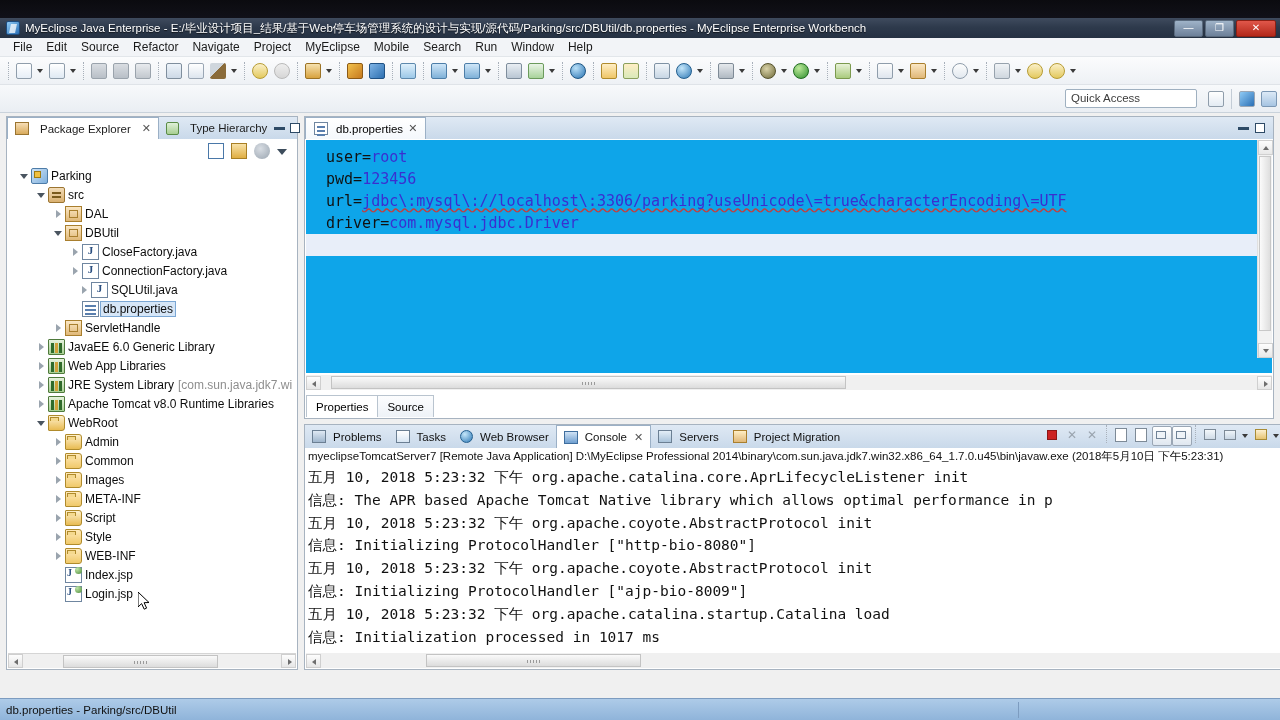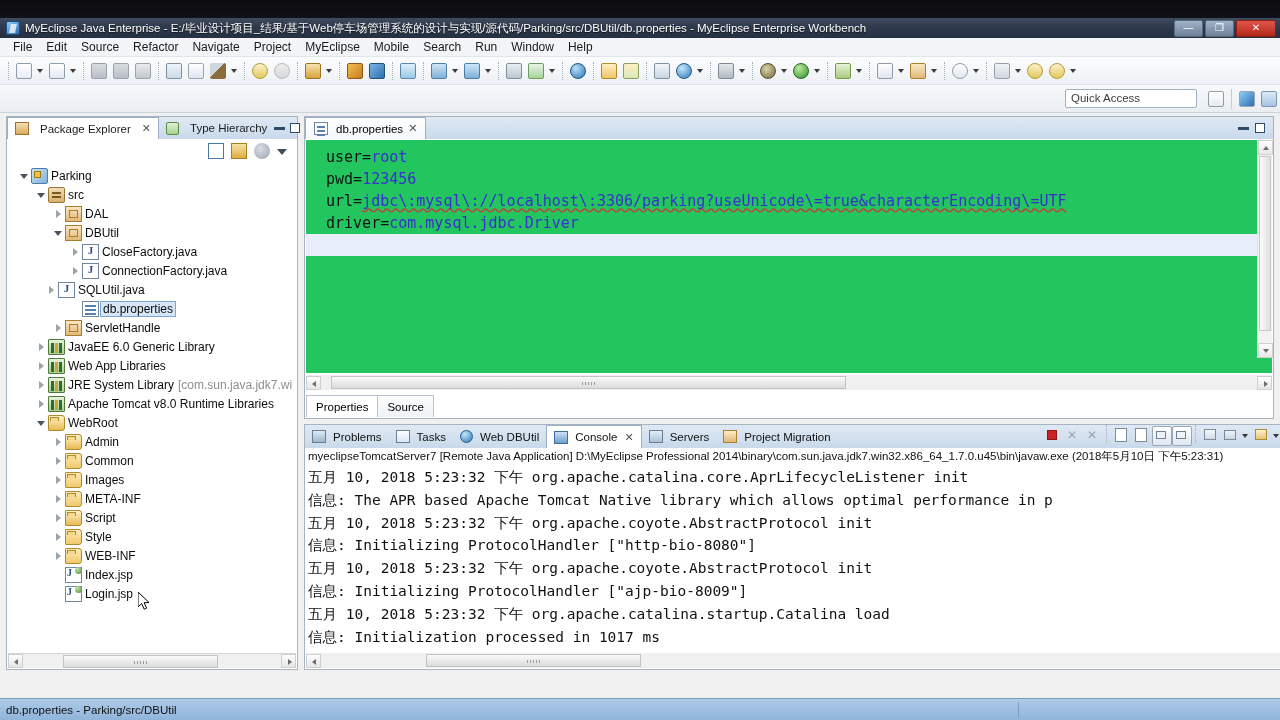--- a/index.html
+++ b/index.html
@@ -191,21 +191,21 @@
   .etabbar { height: 22px; background: linear-gradient(to bottom,#dfe9f4,#c9d9ea); display:flex; align-items:stretch; }
   .etab {
     display:flex; align-items:center; gap:5px; padding: 0 8px; font-size:11.5px;
     background: linear-gradient(to bottom,#ffffff,#f4f8fc);
     border-top:1px solid #9bb0c6; border-left:1px solid #9bb0c6; border-right:1px solid #9bb0c6;
   }
   .etab-rest { flex:1 1 auto; }
   .etab-btns { display:flex; align-items:center; gap:6px; padding-right:8px; }
   #code-area {
     position: absolute; left: 1px; top: 23px; right: 1px; bottom: 45px;
-    background: #22c55e; overflow: hidden;
+    background: #0ea5e9; overflow: hidden;
     font-family: "DejaVu Sans Mono", monospace; font-size: 15px; line-height: 22px;
     padding: 6px 0 0 20px; white-space: nowrap;
   }
   .cl { height: 22px; }
   .k { color: #111111; }
   .v { color: #3a2fd0; }
   .sq-underline { text-decoration: underline wavy #c04040; text-decoration-skip-ink: none; }
   .caretline { background: #e8eef9; height: 22px; margin-left: -20px; }
   #code-vscroll {
     position: absolute; right: 1px; top: 23px; width: 15px; bottom: 60px;
@@ -507,21 +507,21 @@
         <div class="trow" style="padding-left: 61px;">
           <span class="twist closed"></span>
           <span class="ticon ico-java"></span>
           <span class="tlabel">CloseFactory.java</span>
         </div>
         <div class="trow" style="padding-left: 61px;">
           <span class="twist closed"></span>
           <span class="ticon ico-java"></span>
           <span class="tlabel">ConnectionFactory.java</span>
         </div>
-        <div class="trow" style="padding-left: 37px;">
+        <div class="trow" style="padding-left: 70px;">
           <span class="twist closed"></span>
           <span class="ticon ico-java"></span>
           <span class="tlabel">SQLUtil.java</span>
         </div>
         <div class="trow selected" style="padding-left: 61px;">
           <span class="twist "></span>
           <span class="ticon ico-props"></span>
           <span class="tlabel">db.properties</span>
         </div>
         <div class="trow" style="padding-left: 44px;">
@@ -666,21 +666,21 @@
       <div class="ctab">
         <span class="ticon" style="width:14px;height:13px;background:linear-gradient(to bottom,#dfe9f4,#9fb6cd);border:1px solid #6b7f93;"></span>
         <span>Problems</span>
       </div>
       <div class="ctab">
         <span class="ticon" style="width:14px;height:13px;background:linear-gradient(to bottom,#ffffff,#d8e6f3);border:1px solid #6b7f93;"></span>
         <span>Tasks</span>
       </div>
       <div class="ctab">
         <span class="ticon" style="width:13px;height:13px;border-radius:50%;background:radial-gradient(circle at 35% 30%,#c4e6fa,#2f79b6);border:1px solid #235f8f;"></span>
-        <span>Web DBUtil</span>
+        <span>Web Browser</span>
       </div>
       <div class="ctab active">
         <span class="ticon" style="width:14px;height:13px;background:linear-gradient(to bottom,#cfe2f5,#6f9fd0);border:1px solid #3f6e9e;"></span>
         <span>Console</span>
         <span style="color:#555;font-size:11px;margin-left:3px;">✕</span>
       </div>
       <div class="ctab">
         <span class="ticon" style="width:14px;height:13px;background:linear-gradient(to bottom,#e3eef7,#a9c3da);border:1px solid #6b7f93;"></span>
         <span>Servers</span>
       </div>

